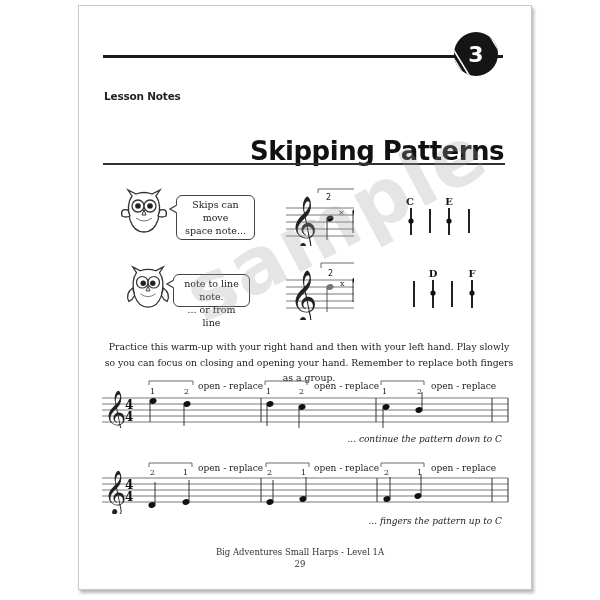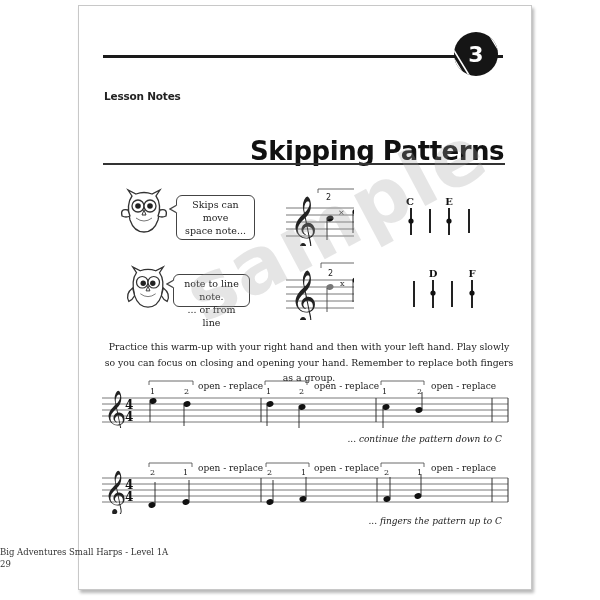--- a/index.html
+++ b/index.html
@@ -7,21 +7,21 @@
   .page { position: absolute; left: 78px; top: 5px; width: 452px; height: 583px; background: #fff; border: 1px solid #c8c8c8; box-shadow: 2px 3px 3px rgba(0,0,0,0.28); }
   .abs { position: absolute; }
   .header-rule { position: absolute; left: 103px; top: 55px; width: 400px; height: 3px; background: #1a1a1a; }
   .lesson-notes { position: absolute; left: 104px; top: 62px; font-family: "DejaVu Sans", sans-serif; font-weight: bold; font-size: 10.5px; color: #222; letter-spacing: -0.2px; margin-top: 28px; }
   .badge { position: absolute; left: 452px; top: 30px; width: 48px; height: 48px; }
   .title { position: absolute; right: 96px; top: 136px; font-family: "DejaVu Sans", sans-serif; font-weight: bold; font-size: 26px; color: #111; letter-spacing: -0.5px; }
   .title-rule { position: absolute; left: 103px; top: 163px; width: 402px; height: 1.5px; background: #333; }
   .bubble { position: absolute; border: 1.3px solid #444; border-radius: 6px; background: #fff; font-size: 9.5px; line-height: 13px; text-align: center; color: #222; padding: 3px 5px; box-sizing: border-box; }
   .para { position: absolute; left: 104px; top: 339px; width: 410px; font-size: 9.3px; line-height: 15.5px; color: #222; text-align: center; }
   .caption { position: absolute; font-size: 9px; color: #222; font-style: italic; }
-  .footer { position: absolute; left: 0; width: 600px; text-align: left; font-size: 8.5px; color: #333; }
+  .footer { position: absolute; left: 0; width: 600px; text-align: center; font-size: 8.5px; color: #333; }
   .watermark { position: absolute; left: 170px; top: 260px; font-family: "DejaVu Sans", sans-serif; font-weight: bold; font-size: 78px; color: rgba(160,160,160,0.28); transform: rotate(-28deg); transform-origin: left top; letter-spacing: 2px; pointer-events: none; }
   svg text { font-family: "DejaVu Serif", serif; }
 </style>
 </head>
 <body>
 
 <div class="page"></div>
 
 <div class="header-rule"></div>
 <div class="lesson-notes">Lesson Notes</div>

